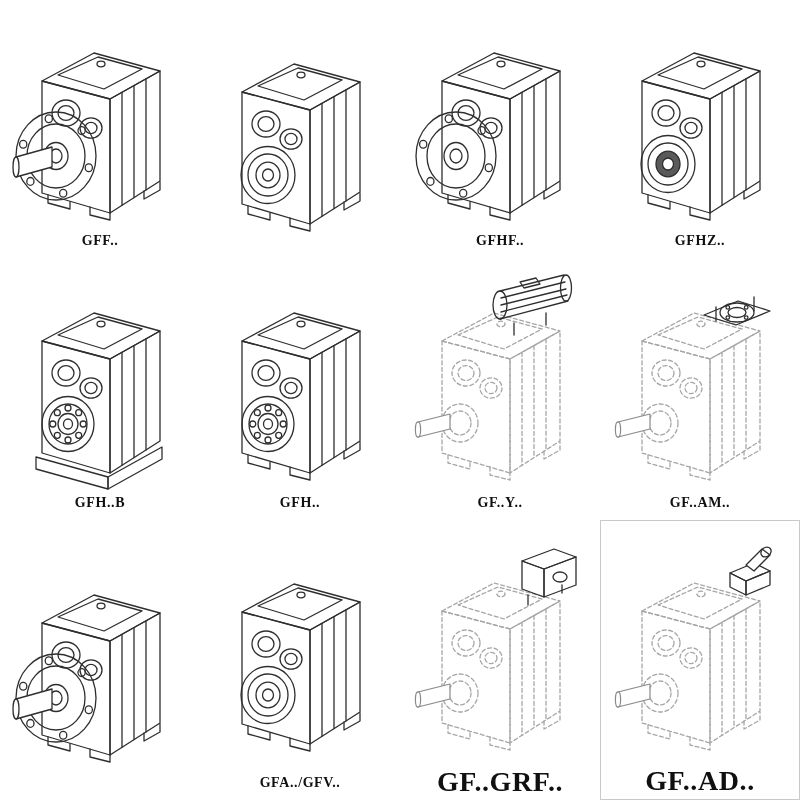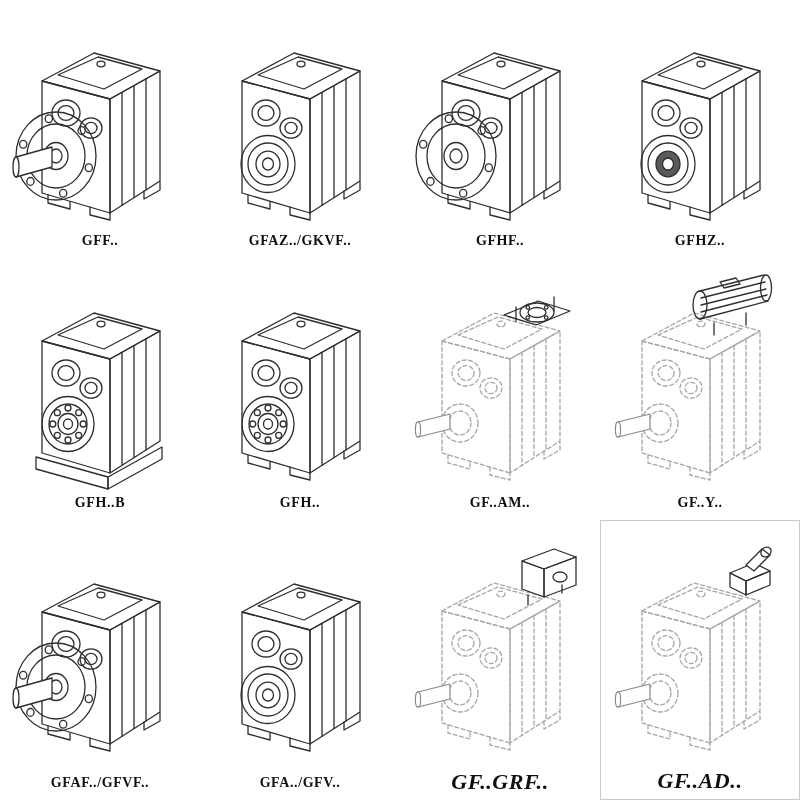--- a/index.html
+++ b/index.html
@@ -16,21 +16,21 @@
   }
   .cell .figure{
     flex:1 1 auto;display:flex;align-items:center;justify-content:center;width:100%;
     min-height:0;
   }
   .cell svg{display:block;}
   .label{
     font-weight:bold;font-size:14px;line-height:22px;color:#101010;
     letter-spacing:.6px;white-space:nowrap;text-align:center;
   }
-  .label.large{font-size:22px;line-height:25px;font-style:italic;}
+  .label.large{font-size:28px;line-height:25px;}
   .boxed{border:1px solid #c9c9c9;}
 </style>
 </head>
 <body>
 
 <div class="grid" id="grid">
     <div class="cell">
       <div class="figure">
         <svg width="192" height="230" viewBox="0 0 192 230" fill="none" stroke-linejoin="round" stroke-linecap="round">
           <g stroke="#2e2e2e" stroke-width="1.3" fill="none">
@@ -85,21 +85,20 @@
             <path d="M140 190 L140 198 L156 189 L156 181"></path>
           </g>
           <g stroke="#2e2e2e" stroke-width="1.3" fill="none">
             <ellipse cx="64" cy="163" rx="27" ry="28.5"></ellipse>
             <ellipse cx="64" cy="163" rx="20" ry="21"></ellipse>
             <ellipse cx="64" cy="163" rx="12" ry="12.8"></ellipse>
             <ellipse cx="64" cy="163" rx="5.5" ry="6"></ellipse>
           </g>
         </svg>
       </div>
-      <div class="label">GFAZ../GKVF..</div>
     </div>
     <div class="cell">
       <div class="figure">
         <svg width="192" height="230" viewBox="0 0 192 230" fill="none" stroke-linejoin="round" stroke-linecap="round">
           <g stroke="#2e2e2e" stroke-width="1.3" fill="none">
             <path d="M38 80 L38 192 L106 212 L106 98 Z"></path>
             <path d="M106 98 L156 70 L156 180 L106 212 Z"></path>
             <path d="M38 80 L90 52 L156 70 L106 98 Z"></path>
             <path d="M54 74 L94 56 L138 68 L100 88 Z"></path>
             <ellipse cx="97" cy="63" rx="4" ry="2.8"></ellipse>
@@ -249,70 +248,70 @@
           </g>
           <g stroke="#a6a6a6" stroke-dasharray="4 2.6" stroke-width="1.3" fill="none">
             <ellipse cx="56" cy="162" rx="18" ry="19"></ellipse>
             <ellipse cx="56" cy="162" rx="11" ry="12"></ellipse>
           </g>
           <g stroke="#8a8a8a" stroke-width="1.2" fill="#ffffff">
             <path d="M46 153 L14 161 L14 176 L46 168 Z"></path>
             <ellipse cx="14" cy="168.5" rx="2.6" ry="7.6"></ellipse>
           </g>
           <g stroke="#2e2e2e" stroke-width="1.3" fill="none">
+            <path d="M110 62 L110 74 M142 52 L142 64"></path>
+            <path d="M96 30 L160 14 M96 58 L164 40"></path>
+            <ellipse cx="96" cy="44" rx="7" ry="14"></ellipse>
+            <ellipse cx="162" cy="27" rx="5.5" ry="13"></ellipse>
+            <path d="M97 37 L161 21 M97 44 L162 28 M97 51 L163 34"></path>
+            <path d="M116 21 L132 17 L136 23 L120 27 Z"></path>
+          </g>
+        </svg>
+      </div>
+      <div class="label">GF..Y..</div>
+    </div>
+    <div class="cell">
+      <div class="figure">
+        <svg width="192" height="230" viewBox="0 0 192 230" fill="none" stroke-linejoin="round" stroke-linecap="round">
+          <g stroke="#a6a6a6" stroke-dasharray="4 2.6" stroke-width="1.3" fill="none">
+            <path d="M38 80 L38 192 L106 212 L106 98 Z"></path>
+            <path d="M106 98 L156 70 L156 180 L106 212 Z"></path>
+            <path d="M38 80 L90 52 L156 70 L106 98 Z"></path>
+            <path d="M54 74 L94 56 L138 68 L100 88 Z"></path>
+            <ellipse cx="97" cy="63" rx="4" ry="2.8"></ellipse>
+            <path d="M118 91.3 L118 204.3 M130 84.6 L130 196.6 M142 77.8 L142 189"></path>
+            <ellipse cx="62" cy="112" rx="14" ry="13"></ellipse>
+            <ellipse cx="62" cy="112" rx="8" ry="7.4"></ellipse>
+            <ellipse cx="87" cy="127" rx="11" ry="10.2"></ellipse>
+            <ellipse cx="87" cy="127" rx="6" ry="5.6"></ellipse>
+            <path d="M44 194 L44 202 L66 208 L66 201"></path>
+            <path d="M86 206 L86 214 L106 219 L106 212"></path>
+            <path d="M140 190 L140 198 L156 189 L156 181"></path>
+          </g>
+          <g stroke="#a6a6a6" stroke-dasharray="4 2.6" stroke-width="1.3" fill="none">
+            <ellipse cx="56" cy="162" rx="18" ry="19"></ellipse>
+            <ellipse cx="56" cy="162" rx="11" ry="12"></ellipse>
+          </g>
+          <g stroke="#8a8a8a" stroke-width="1.2" fill="#ffffff">
+            <path d="M46 153 L14 161 L14 176 L46 168 Z"></path>
+            <ellipse cx="14" cy="168.5" rx="2.6" ry="7.6"></ellipse>
+          </g>
+          <g stroke="#2e2e2e" stroke-width="1.3" fill="none">
             <path d="M112 60 L112 46 M150 50 L150 36"></path>
             <path d="M100 54 L134 40 L166 50 L132 64 Z"></path>
             <ellipse cx="133" cy="51.5" rx="17" ry="9.5"></ellipse>
             <ellipse cx="133" cy="51.5" rx="9" ry="5"></ellipse>
             <circle cx="142.2" cy="56.6" r="1.8"></circle>
             <circle cx="123.8" cy="56.6" r="1.8"></circle>
             <circle cx="123.8" cy="46.4" r="1.8"></circle>
             <circle cx="142.2" cy="46.4" r="1.8"></circle>
           </g>
         </svg>
       </div>
       <div class="label">GF..AM..</div>
-    </div>
-    <div class="cell">
-      <div class="figure">
-        <svg width="192" height="230" viewBox="0 0 192 230" fill="none" stroke-linejoin="round" stroke-linecap="round">
-          <g stroke="#a6a6a6" stroke-dasharray="4 2.6" stroke-width="1.3" fill="none">
-            <path d="M38 80 L38 192 L106 212 L106 98 Z"></path>
-            <path d="M106 98 L156 70 L156 180 L106 212 Z"></path>
-            <path d="M38 80 L90 52 L156 70 L106 98 Z"></path>
-            <path d="M54 74 L94 56 L138 68 L100 88 Z"></path>
-            <ellipse cx="97" cy="63" rx="4" ry="2.8"></ellipse>
-            <path d="M118 91.3 L118 204.3 M130 84.6 L130 196.6 M142 77.8 L142 189"></path>
-            <ellipse cx="62" cy="112" rx="14" ry="13"></ellipse>
-            <ellipse cx="62" cy="112" rx="8" ry="7.4"></ellipse>
-            <ellipse cx="87" cy="127" rx="11" ry="10.2"></ellipse>
-            <ellipse cx="87" cy="127" rx="6" ry="5.6"></ellipse>
-            <path d="M44 194 L44 202 L66 208 L66 201"></path>
-            <path d="M86 206 L86 214 L106 219 L106 212"></path>
-            <path d="M140 190 L140 198 L156 189 L156 181"></path>
-          </g>
-          <g stroke="#a6a6a6" stroke-dasharray="4 2.6" stroke-width="1.3" fill="none">
-            <ellipse cx="56" cy="162" rx="18" ry="19"></ellipse>
-            <ellipse cx="56" cy="162" rx="11" ry="12"></ellipse>
-          </g>
-          <g stroke="#8a8a8a" stroke-width="1.2" fill="#ffffff">
-            <path d="M46 153 L14 161 L14 176 L46 168 Z"></path>
-            <ellipse cx="14" cy="168.5" rx="2.6" ry="7.6"></ellipse>
-          </g>
-          <g stroke="#2e2e2e" stroke-width="1.3" fill="none">
-            <path d="M110 62 L110 74 M142 52 L142 64"></path>
-            <path d="M96 30 L160 14 M96 58 L164 40"></path>
-            <ellipse cx="96" cy="44" rx="7" ry="14"></ellipse>
-            <ellipse cx="162" cy="27" rx="5.5" ry="13"></ellipse>
-            <path d="M97 37 L161 21 M97 44 L162 28 M97 51 L163 34"></path>
-            <path d="M116 21 L132 17 L136 23 L120 27 Z"></path>
-          </g>
-        </svg>
-      </div>
-      <div class="label">GF..Y..</div>
     </div>
     <div class="cell">
       <div class="figure">
         <svg width="192" height="230" viewBox="0 0 192 230" fill="none" stroke-linejoin="round" stroke-linecap="round">
           <g stroke="#2e2e2e" stroke-width="1.3" fill="none">
             <path d="M38 80 L38 192 L106 212 L106 98 Z"></path>
             <path d="M106 98 L156 70 L156 180 L106 212 Z"></path>
             <path d="M38 80 L90 52 L156 70 L106 98 Z"></path>
             <path d="M54 74 L94 56 L138 68 L100 88 Z"></path>
             <ellipse cx="97" cy="63" rx="4" ry="2.8"></ellipse>
@@ -334,21 +333,20 @@
             <ellipse cx="19.2" cy="143.3" rx="3.6" ry="3.9"></ellipse>
             <ellipse cx="44.8" cy="117.8" rx="3.6" ry="3.9"></ellipse>
             <ellipse cx="77.6" cy="129.6" rx="3.6" ry="3.9"></ellipse>
             <ellipse cx="52" cy="155" rx="12" ry="13.5"></ellipse>
             <ellipse cx="52" cy="155" rx="6" ry="7"></ellipse>
             <path d="M48 146 L12 156 L12 176 L48 166 Z" fill="#ffffff"></path>
             <ellipse cx="12" cy="166" rx="3" ry="10" fill="#ffffff"></ellipse>
           </g>
         </svg>
       </div>
-      <div class="label">GFAF../GFVF..</div>
     </div>
     <div class="cell">
       <div class="figure">
         <svg width="192" height="230" viewBox="0 0 192 230" fill="none" stroke-linejoin="round" stroke-linecap="round">
           <g stroke="#2e2e2e" stroke-width="1.3" fill="none">
             <path d="M38 80 L38 192 L106 212 L106 98 Z"></path>
             <path d="M106 98 L156 70 L156 180 L106 212 Z"></path>
             <path d="M38 80 L90 52 L156 70 L106 98 Z"></path>
             <path d="M54 74 L94 56 L138 68 L100 88 Z"></path>
             <ellipse cx="97" cy="63" rx="4" ry="2.8"></ellipse>

